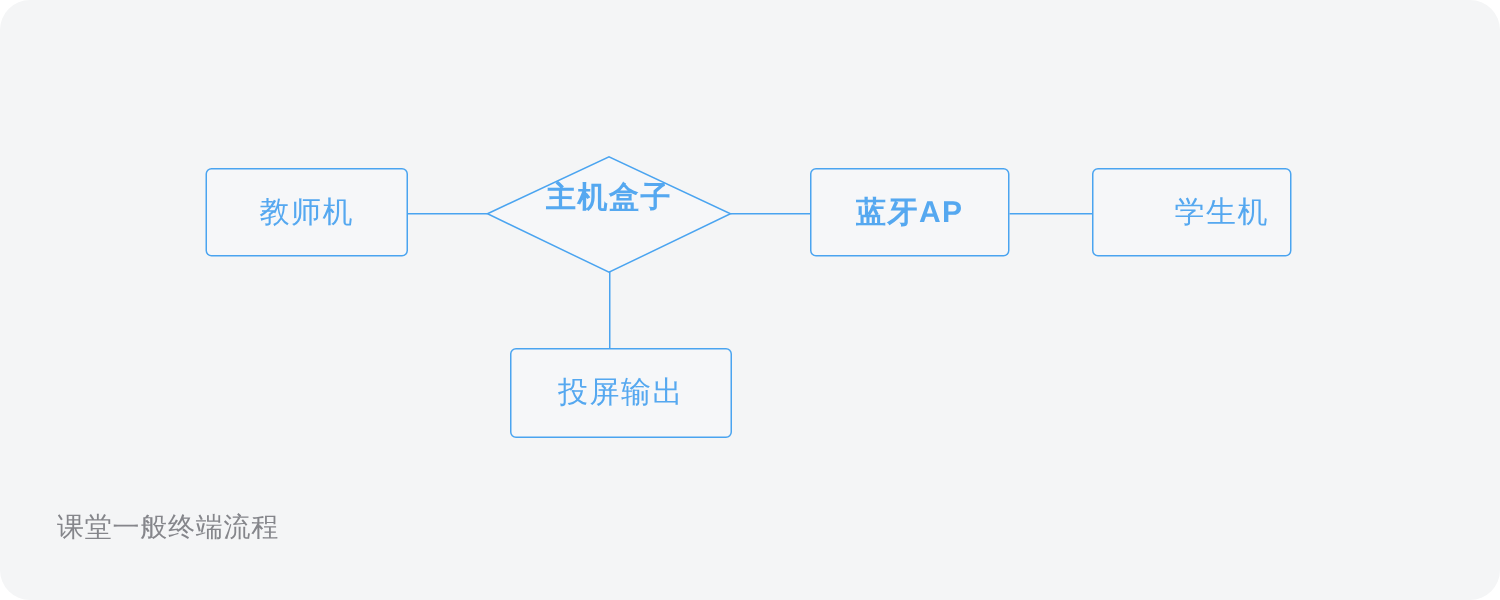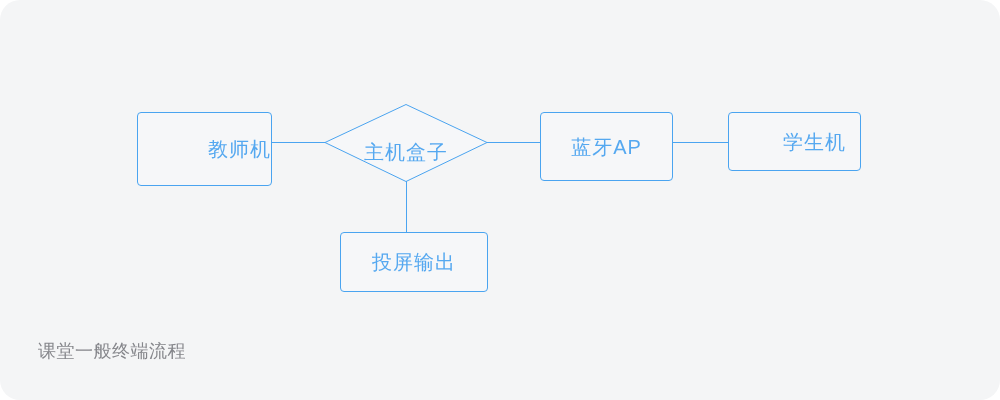--- a/index.html
+++ b/index.html
@@ -44,25 +44,26 @@
     white-space: nowrap;
     line-height: 1;
   }
   .diamond-label {
     position: absolute;
     left: 336px;
     top: 122px;
     width: 140px;
     height: 40px;
     display: flex;
-    align-items: flex-end;
+    align-items: flex-start;
     justify-content: center;
+    font-weight: bold;
   }
-  #node-teacher   { left: 137px; top: 112px; width: 135px; height: 74px; justify-content: flex-end; }
-  #node-bluetooth { left: 540px; top: 112px; width: 133px; height: 69px; }
+  #node-teacher   { left: 137px; top: 112px; width: 135px; height: 59px; }
+  #node-bluetooth { left: 540px; top: 112px; width: 133px; height: 59px; font-weight: bold; }
   #node-student   { left: 728px; top: 112px; width: 133px; height: 59px; padding-left: 40px; }
   #node-output    { left: 340px; top: 232px; width: 148px; height: 60px; }
   .caption {
     position: absolute;
     left: 38px;
     top: 339px;
     font-size: 18px;
     color: #85868b;
     letter-spacing: 0.5px;
   }

